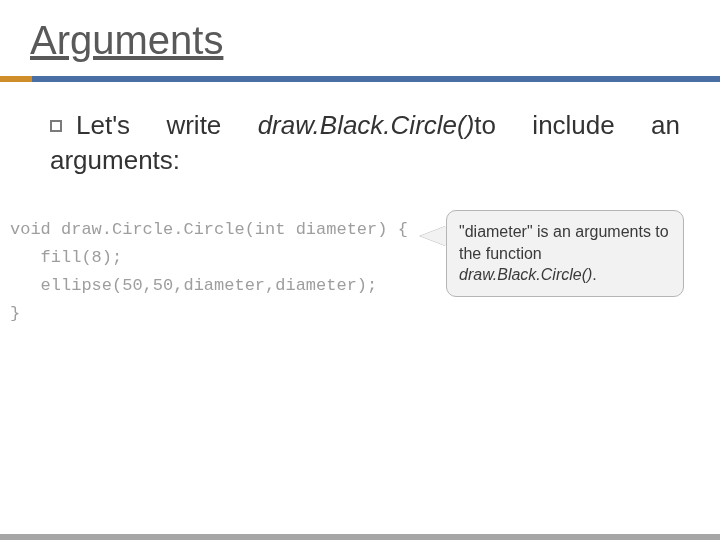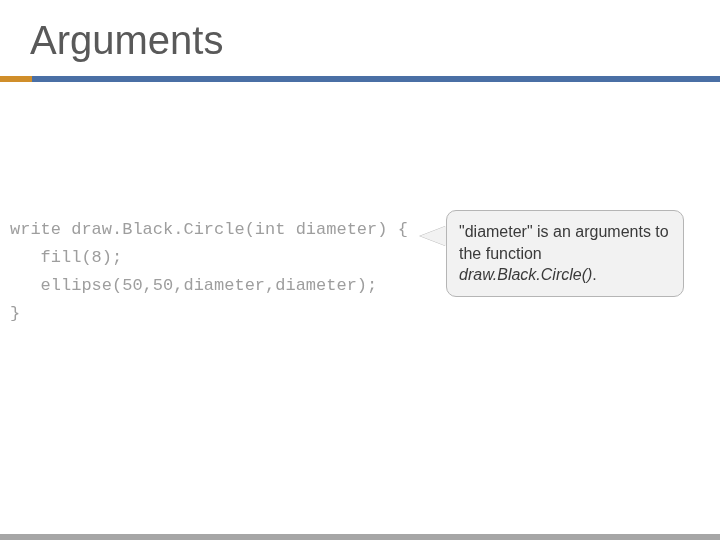--- a/index.html
+++ b/index.html
@@ -16,20 +16,21 @@
     height: 540px;
     position: relative;
   }
   .title {
     position: absolute;
     top: 18px;
     left: 30px;
     font-size: 40px;
     font-weight: 400;
     color: #595959;
+    text-decoration: underline;
   }
   .rule-line {
     position: absolute;
     top: 76px;
     left: 0;
     width: 720px;
     height: 6px;
     display: flex;
   }
   .rule-orange {
@@ -113,22 +114,25 @@
 
 <div class="slide">
 
   <div class="title">Arguments</div>
 
   <div class="rule-line">
     <div class="rule-orange"></div>
     <div class="rule-blue"></div>
   </div>
 
+  <div class="body-text">
+    <span class="bullet-box"></span><span>Let's write </span><span class="italic">draw.Black.Circle()</span><span>to include an arguments:</span>
+  </div>
 
-  <div class="code-block"><span>write draw.Black.Circle(int diameter) {</span>
+  <div class="code-block"><span>void draw.Circle.Circle(int diameter) {</span>
 <span>   fill(8);</span>
 <span>   ellipse(50,50,diameter,diameter);</span>
 <span>}</span></div>
 
   <div class="callout-tail"></div>
   <div class="callout">
     <span>"diameter" is an arguments to the function </span><span class="fn-name">draw.Black.Circle()</span><span>.</span>
   </div>
 
   <div class="bottom-rule"></div>

